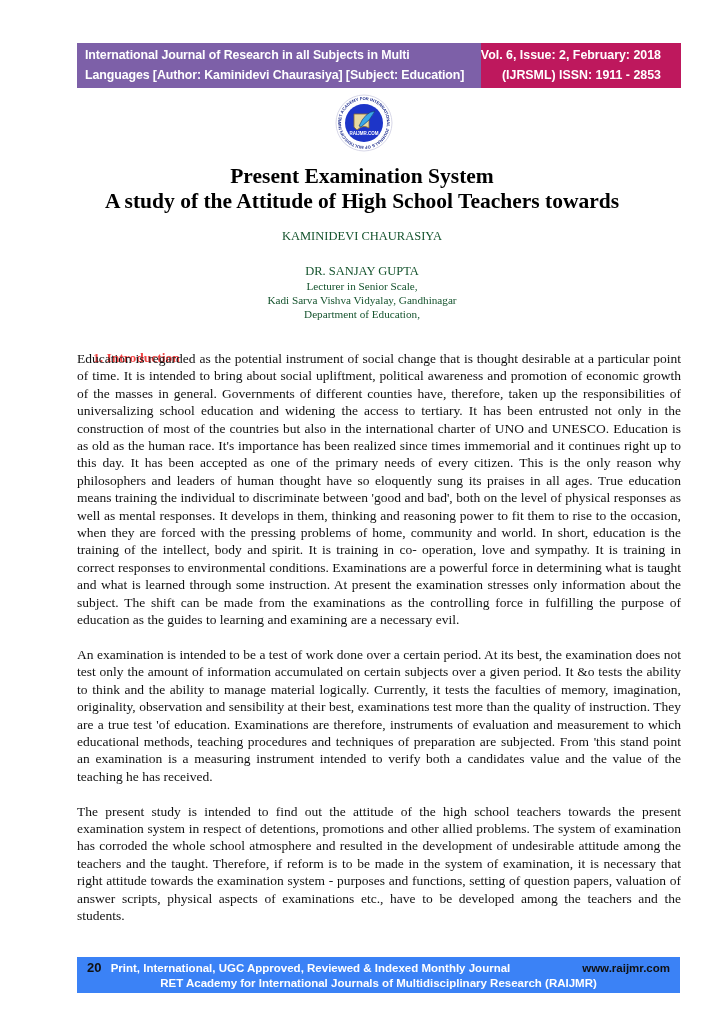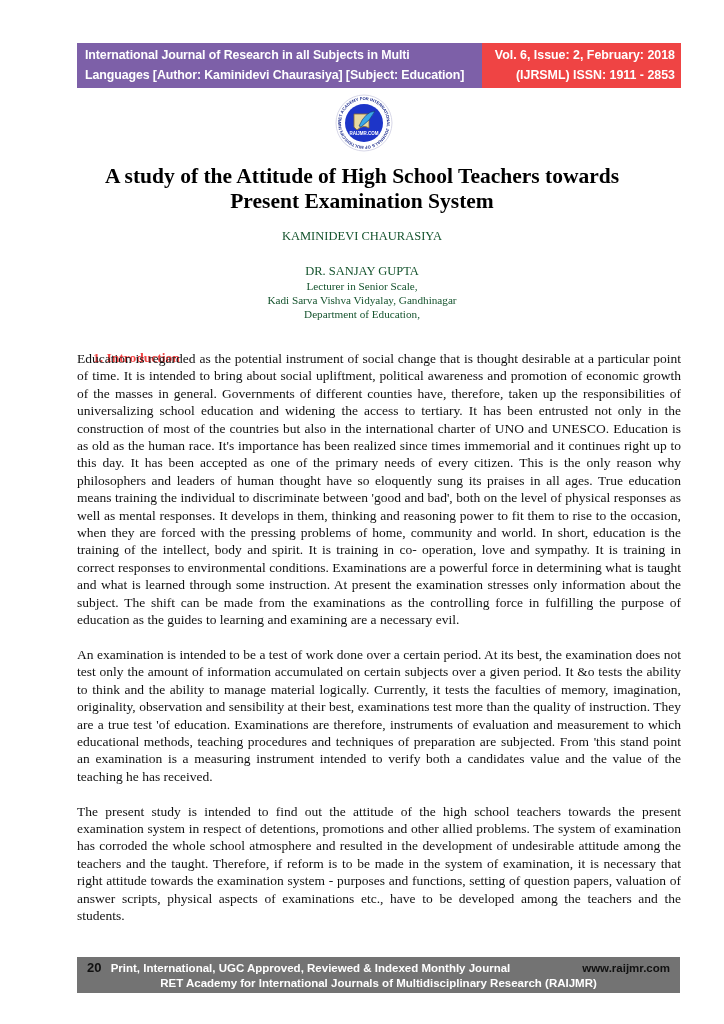--- a/index.html
+++ b/index.html
@@ -29,28 +29,28 @@
       width: 405px;
       font-family: "Liberation Sans", sans-serif;
       font-weight: bold;
       font-size: 12.4px;
       line-height: 20px;
       padding: 2px 0 0 8px;
       box-sizing: border-box;
       letter-spacing: -0.1px;
     }
     .header-right {
-      background: #ef4444;
+      background: #be185d;
       color: #ffffff;
       flex: 1;
       font-family: "Liberation Sans", sans-serif;
       font-weight: bold;
       font-size: 12.4px;
       line-height: 20px;
-      padding: 2px 6px 0 0;
+      padding: 2px 20px 0 0;
       box-sizing: border-box;
       text-align: right;
     }
     .header-line { display: block; white-space: nowrap; }
     .logo {
       position: absolute;
       left: 335px;
       top: 94px;
       width: 58px;
       height: 58px;
@@ -107,21 +107,21 @@
       text-align: justify;
       text-align-last: left;
       hyphens: none;
     }
     .footer {
       position: absolute;
       left: 77px;
       top: 957px;
       width: 603px;
       height: 36px;
-      background: #737373;
+      background: #3b82f6;
       font-family: "Liberation Sans", sans-serif;
       font-weight: bold;
       font-size: 11.5px;
       color: #ffffff;
     }
     .footer-row1 {
       position: absolute;
       left: 10px;
       top: 3px;
       right: 10px;
@@ -174,22 +174,22 @@
       <textPath href="#ringPath">RET ACADEMY FOR INTERNATIONAL JOURNALS OF MULTIDISCIPLINARY RESEARCH</textPath>
     </text>
     <circle cx="29" cy="29" r="19" fill="#1d35c8"></circle>
     <path d="M19,20 L34,20 L34,34 Q28,30 22,36 L19,33 Z" fill="#e8d8a0" stroke="#8a6a30" stroke-width="0.8"></path>
     <path d="M24,32 Q30,18 40,17 Q36,26 26,33 Z" fill="#3aa8e8" stroke="#10306a" stroke-width="0.6"></path>
     <text x="29" y="41" text-anchor="middle" font-family="Liberation Sans, sans-serif" font-size="4.5" font-weight="bold" fill="#ffffff">RAIJMR.COM</text>
   </svg>
 </div>
 
 <div class="title">
+  <span>Present Examination System</span>
   <span>A study of the Attitude of High School Teachers towards</span>
-  <span>Present Examination System</span>
 </div>
 
 <div class="authors">
   <span class="author-name">KAMINIDEVI CHAURASIYA</span>
   <div class="author-gap"></div>
   <span class="author-name">DR. SANJAY GUPTA</span>
   <span class="author-aff">Lecturer in Senior Scale,</span>
   <span class="author-aff">Kadi Sarva Vishva Vidyalay, Gandhinagar</span>
   <span class="author-aff">Department of Education,</span>
 </div>

